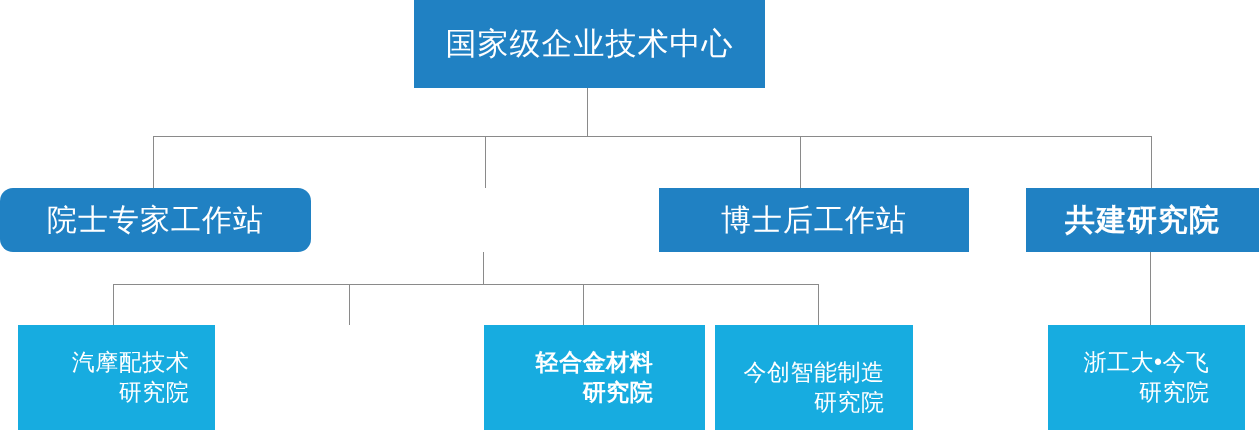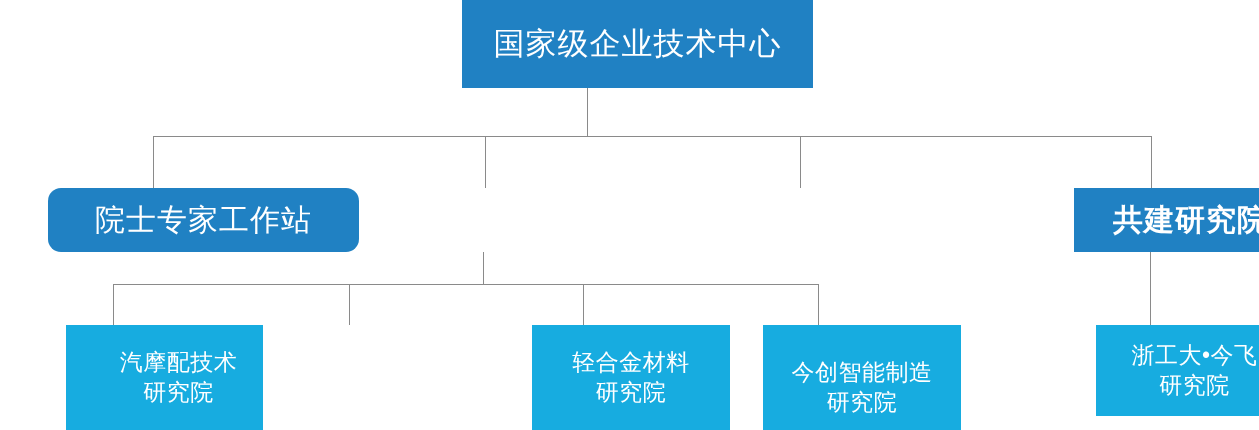--- a/index.html
+++ b/index.html
@@ -14,26 +14,25 @@
     background: #ffffff;
     font-family: "Liberation Sans", "DejaVu Sans", sans-serif;
     overflow: hidden;
   }
 
   .node {
     position: absolute;
     display: flex;
     align-items: center;
     justify-content: center;
-    text-align: center;
+    text-align: right;
     color: #ffffff;
     box-sizing: border-box;
     line-height: 1.28;
     white-space: pre-line;
-    margin-left: 48px;
   }
 
   .level-root {
     background: #2081c3;
     font-size: 31px;
     letter-spacing: 1px;
   }
 
   .level-two {
     background: #2081c3;
@@ -73,29 +72,30 @@
   <div class="connector conn-v" style="left:583px; top:284px; height:41px;"></div>
   <div class="connector conn-v" style="left:818px; top:284px; height:41px;"></div>
 
   <div class="connector conn-v" style="left:1150px; top:252px; height:73px;"></div>
 
   <div class="node level-root" style="left:414px; top:0px; width:351px; height:88px;">国家级企业技术中心</div>
 
   <div class="node level-two" style="left:0px; top:188px; width:311px; height:64px;border-radius:13px;">院士专家工作站</div>
 
 
+  <div class="node level-two" style="left:659px; top:188px; width:310px; height:64px;">博士后工作站</div>
 
   <div class="node level-two" style="left:1026px; top:188px; width:233px; height:64px;font-weight:bold;">共建研究院</div>
 
   <div class="node level-three" style="left:18px; top:325px; width:197px; height:105px;padding-left:28px;">汽摩配技术
 研究院</div>
 
 
-  <div class="node level-three" style="left:484px; top:325px; width:198px; height:105px;">轻合金材料
+  <div class="node level-three" style="left:484px; top:325px; width:221px; height:105px;font-weight:bold;">轻合金材料
 研究院</div>
 
   <div class="node level-three" style="left:715px; top:325px; width:198px; height:125px;">今创智能制造
 研究院</div>
 
-  <div class="node level-three" style="left:1048px; top:325px; width:197px; height:91px;">浙工大•今飞
+  <div class="node level-three" style="left:1048px; top:325px; width:197px; height:105px;">浙工大•今飞
 研究院</div>
 
 </div>
 
 </body></html>

